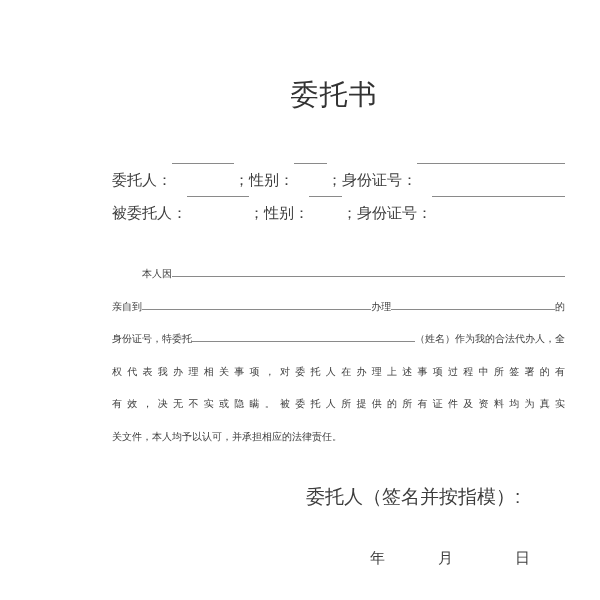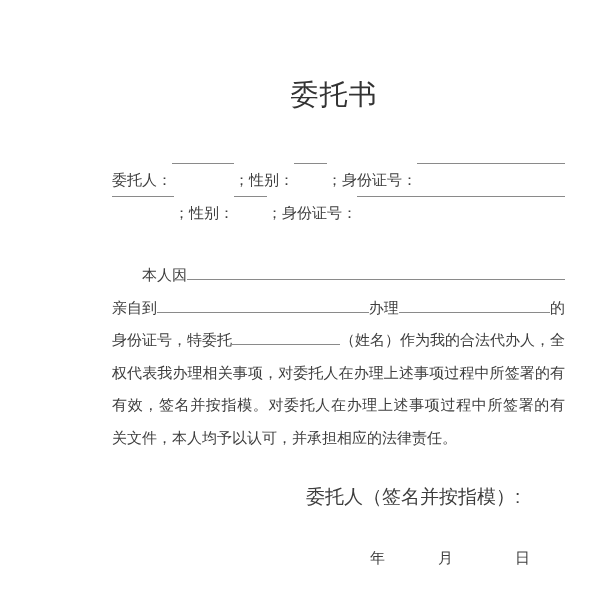--- a/index.html
+++ b/index.html
@@ -25,21 +25,21 @@
     border-bottom:1px solid #8a8a8a;
     align-self:baseline;
     flex:0 0 auto;
   }
   .blank.w62{width:62px;}
   .blank.w33{width:33px;}
   .blank.grow{flex:1 1 auto;}
   .blank.g14{flex-grow:1.4;flex-basis:0;}
   .blank.g10{flex-grow:1;flex-basis:0;}
 
-  .body-block{position:absolute;left:64px;right:55px;top:259px;font-size:15px;}
+  .body-block{position:absolute;left:64px;right:55px;top:259px;font-size:10px;font-family:Liberation Mono, monospace;}
   .body-line{display:flex;align-items:baseline;line-height:32.5px;height:32.5px;}
   .body-line.text-only{display:block;}
   .body-line.just{
     text-align:justify;
     text-align-last:justify;
   }
   .indent{padding-left:30px;}
 
   .sign-label{position:absolute;left:258px;top:486px;font-size:19px;line-height:22px;}
   .date-line{position:absolute;left:322px;top:547px;font-size:15px;line-height:22px;display:flex;}
@@ -56,20 +56,21 @@
   <div class="info-block">
     <div class="info-row">
       <span class="t">委托人：</span>
       <span class="blank w62"></span>
       <span class="t">；性别：</span>
       <span class="blank w33"></span>
       <span class="t">；身份证号：</span>
       <span class="blank grow"></span>
     </div>
     <div class="info-row">
+      <span class="t">被委托人：</span>
       <span class="blank w62"></span>
       <span class="t">；性别：</span>
       <span class="blank w33"></span>
       <span class="t">；身份证号：</span>
       <span class="blank grow"></span>
     </div>
   </div>
 
   <div class="body-block">
     <div class="body-line">
@@ -82,21 +83,21 @@
       <span class="t">办理</span>
       <span class="blank g10"></span>
       <span class="t">的</span>
     </div>
     <div class="body-line">
       <span class="t">身份证号，特委托</span>
       <span class="blank grow"></span>
       <span class="t">（姓名）作为我的合法代办人，全</span>
     </div>
     <div class="body-line text-only just">权代表我办理相关事项，对委托人在办理上述事项过程中所签署的有</div>
-    <div class="body-line text-only just">有效，签名并按指模。对委托人在办理上述事项过程中所签署的有</div>
+    <div class="body-line text-only just">有效，决无不实或隐瞒。被委托人所提供的所有证件及资料均为真实</div>
     <div class="body-line text-only">关文件，本人均予以认可，并承担相应的法律责任。</div>
   </div>
 
   <div class="sign-label">委托人（签名并按指模）:</div>
 
   <div class="date-line">
     <span class="gap1">年</span>
     <span class="gap2">月</span>
     <span>日</span>
   </div>

